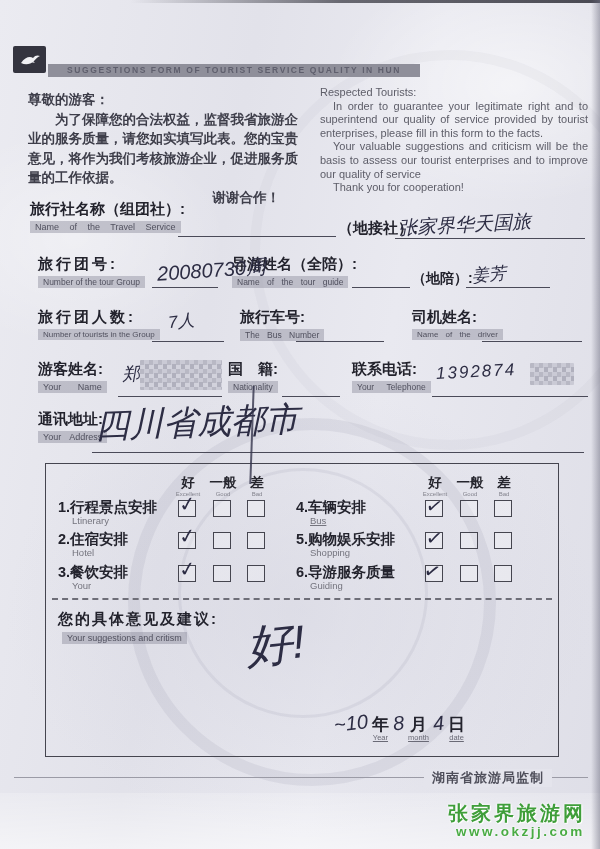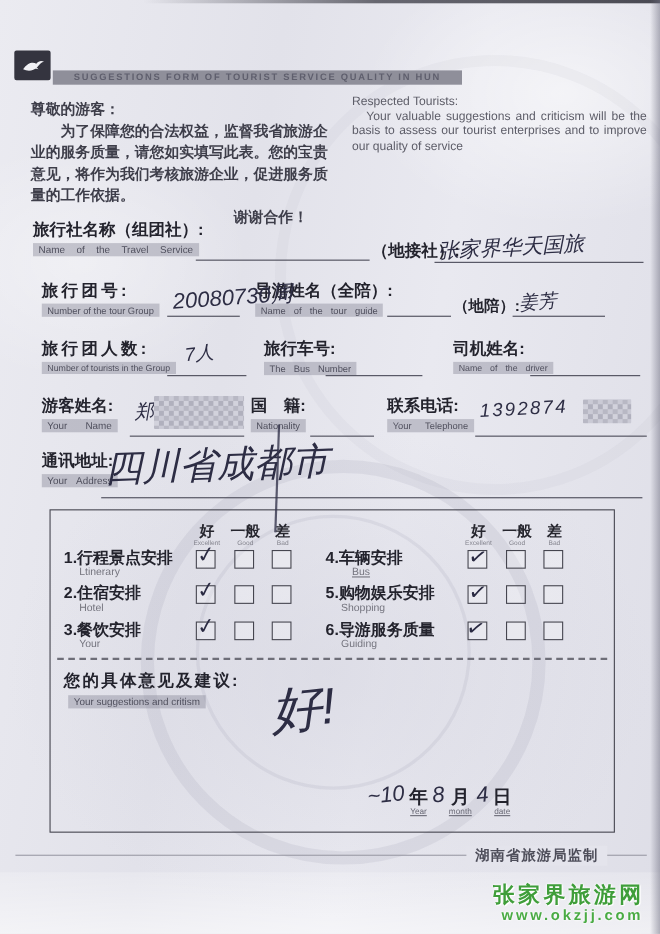--- a/index.html
+++ b/index.html
@@ -97,21 +97,23 @@
   </div>
   <div class="z subtitle">SUGGESTIONS FORM OF TOURIST SERVICE QUALITY IN HUN</div>
 
   <div class="z intro-zh">
     <div>尊敬的游客：</div>
     <div class="body">为了保障您的合法权益，监督我省旅游企业的服务质量，请您如实填写此表。您的宝贵意见，将作为我们考核旅游企业，促进服务质量的工作依据。</div>
     <div class="closing">谢谢合作！</div>
   </div>
   <div class="z intro-en">
     <div>Respected Tourists:</div>
+    <div class="p">In order to guarantee your legitimate right and to superintend our quality of service provided by tourist enterprises, please fill in this form to the facts.</div>
     <div class="p">Your valuable suggestions and criticism will be the basis to assess our tourist enterprises and to improve our quality of service</div>
+    <div class="p">Thank you for cooperation!</div>
   </div>
 
   <div class="z zh-label" style="left:30px;top:200px;">旅行社名称（组团社）:</div>
   <div class="z en-tag ws8" style="left:30px;top:221px;">Name of the Travel Service</div>
   <div class="z uline" style="left:178px;top:236px;width:158px;"></div>
   <div class="z zh-label" style="left:338px;top:219px;">（地接社）:</div>
   <div class="z hw" style="left:398px;top:212px;font-size:19px;transform:rotate(-3deg);">张家界华天国旅</div>
   <div class="z uline" style="left:395px;top:238px;width:190px;"></div>
 
   <div class="z zh-label ls3" style="left:38px;top:255px;">旅行团号:</div>
@@ -199,21 +201,21 @@
     <div class="rb cbox" style="left:201px;top:68px;"></div>
 
     <div class="rb item-label" style="left:12px;top:99px;">3.餐饮安排</div>
     <div class="rb item-en" style="left:26px;top:116px;">Your</div>
     <div class="rb cbox" style="left:132px;top:101px;"></div>
     <div class="rb check" style="left:133px;top:93px;">✓</div>
     <div class="rb cbox" style="left:167px;top:101px;"></div>
     <div class="rb cbox" style="left:201px;top:101px;"></div>
 
     <div class="rb item-label" style="left:250px;top:34px;">4.车辆安排</div>
-    <div class="rb item-en" style="left:274px;top:51px;text-decoration:underline;">Bus</div>
+    <div class="rb item-en" style="left:264px;top:51px;text-decoration:underline;">Bus</div>
     <div class="rb cbox" style="left:379px;top:36px;"></div>
     <div class="rb check" style="left:380px;top:30px;transform:rotate(12deg);">✓</div>
     <div class="rb cbox" style="left:414px;top:36px;"></div>
     <div class="rb cbox" style="left:448px;top:36px;"></div>
 
     <div class="rb item-label" style="left:250px;top:66px;">5.购物娱乐安排</div>
     <div class="rb item-en" style="left:264px;top:83px;">Shopping</div>
     <div class="rb cbox" style="left:379px;top:68px;"></div>
     <div class="rb check" style="left:380px;top:62px;transform:rotate(8deg);">✓</div>
     <div class="rb cbox" style="left:414px;top:68px;"></div>

